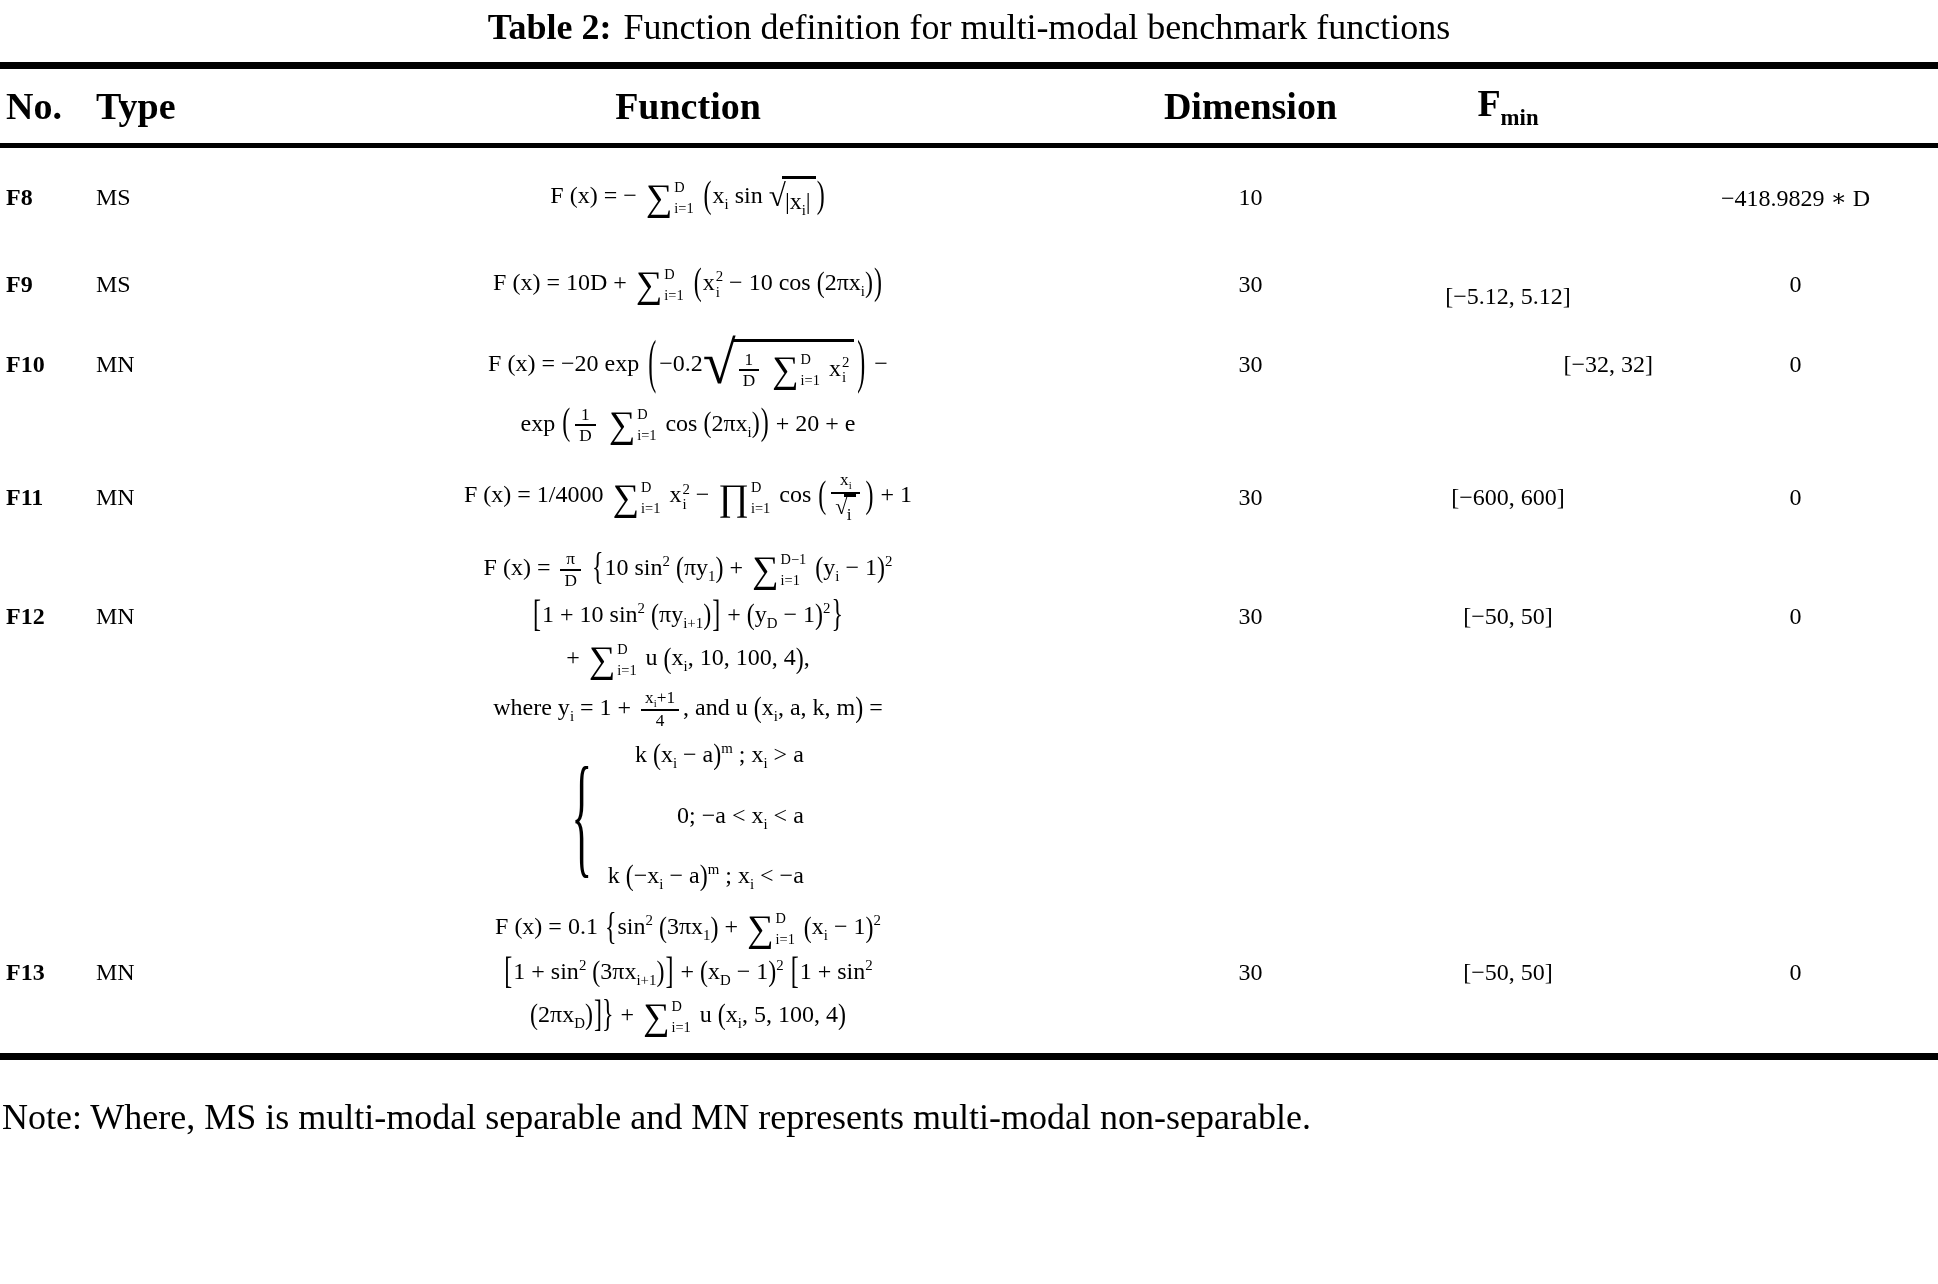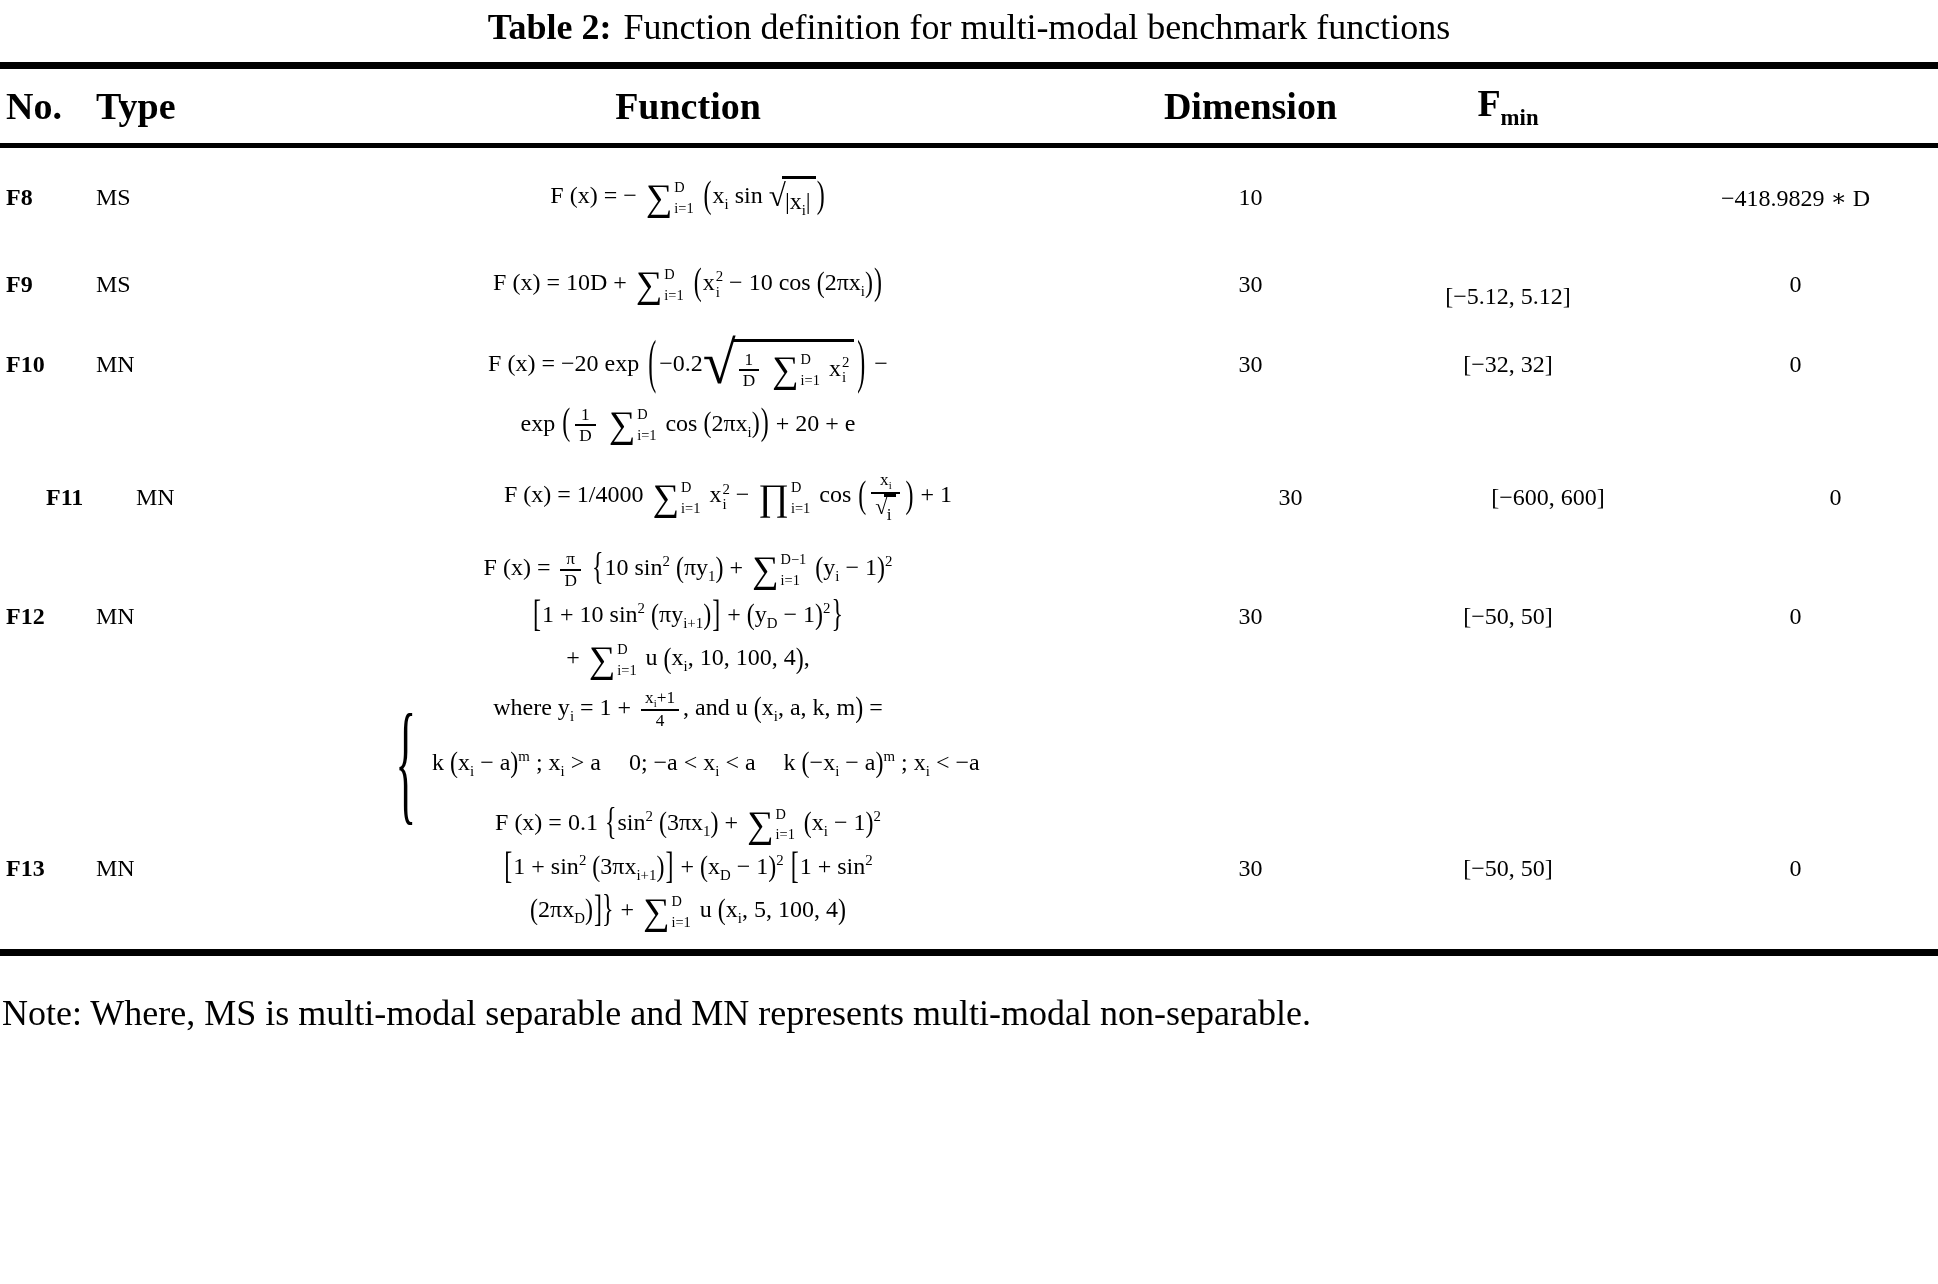--- a/index.html
+++ b/index.html
@@ -20,21 +20,21 @@
   .th.left { text-align:left; }
   .th-no { padding-left:6px; }
   .th-type { padding-left:8px; }
   .fmin-sub { font-size:0.60em; }
 
   .tbody { font-size:24px; padding:4px 0 10px 0; }
   .trow { display:grid; grid-template-columns:88px 150px 900px 225px 290px 285px; padding:4px 0; }
   .trow > * { align-self:center; }
   .trow:nth-child(1){ min-height:84px; }
   .trow:nth-child(2){ min-height:74px; }
-  .trow:nth-child(4){ min-height:78px;margin-left:40px; }
+  .trow:nth-child(4){ min-height:78px; }
   .c-no   { grid-column:1; font-weight:bold; padding-left:6px; }
   .c-type { grid-column:2; padding-left:8px; }
   .c-dim  { grid-column:4; text-align:center; }
   .c-range{ grid-column:5; text-align:center; }
   .c-fmin { grid-column:6; text-align:center; }
 
   .fl { grid-column:3; justify-self:center; padding:5px 0; white-space:nowrap; line-height:1.18; }
 
   
   sub, sup { font-size:0.62em; }
@@ -47,21 +47,21 @@
   .sqrt { display:inline-flex; align-items:center; vertical-align:middle; }
   .rad { font-size:1.30em; line-height:1; margin-right:-4px; position:relative; top:-0.07em; }
   .rad.bigr { font-size:2.5em; top:-0.03em; }
   .rbody { border-top:3px solid #000; padding:8px 5px 0 3px; }
   .xss { display:inline-flex; flex-direction:column; font-size:0.62em; line-height:1.02; vertical-align:middle; text-align:left; margin-left:1px; }
   .p0 { display:inline-block; transform:scaleY(1.22); }
   .p1 { display:inline-block; transform:scaleY(1.55); margin:0 1px; }
   .p2 { display:inline-block; transform:scaleY(2.45); margin:0 3px; }
   .cases { display:inline-flex; align-items:center; vertical-align:middle; }
   .cbrace { font-size:1.7em; transform:scaleY(3.3) scaleX(1.05); margin-right:16px; display:inline-block; }
-  .clines { display:inline-flex; flex-direction:row; gap:28px; text-align:right; }
+  .clines { display:inline-flex; flex-direction:column; gap:28px; text-align:right; }
 
   .note { font-size:36px; margin-top:36px; padding-left:2px; }
 </style>
 </head>
 <body>
 
 <div class="page">
 
   <div class="table-title">
     <span class="tbold">Table 2:</span><span>Function definition for multi-modal benchmark functions</span>
@@ -110,21 +110,21 @@
             </span>
           </span> <span class="p1">(</span>x<span class="xss">
             <span>2</span>
             <span>i</span>
           </span> − 10 cos <span class="p0">(</span>2πx<sub>i</sub><span class="p0">)</span><span class="p1">)</span></div>
       </div>
       <div class="trow">
         <div class="c-no" style="grid-row: 1;">F10</div>
         <div class="c-type" style="grid-row: 1;">MN</div>
         <div class="c-dim" style="grid-row: 1;">30</div>
-        <div class="c-range" style="grid-row: 1;">[−32, 32]</div>
+        <div class="c-range" style="grid-row: 1; text-align: right;">[−32, 32]</div>
         <div class="c-fmin" style="grid-row: 1;">0</div>
         <div class="fl" style="grid-row: 1;">F (x) = −20 exp <span class="p2">(</span>−0.2<span class="sqrt">
             <span class="rad bigr">√</span>
             <span class="rbody"><span class="frac">
                 <span class="fn">1</span>
                 <span class="fd">D</span>
               </span> <span class="bop">
                 <span class="bsym">∑</span>
                 <span class="lim">
                   <span>D</span>

